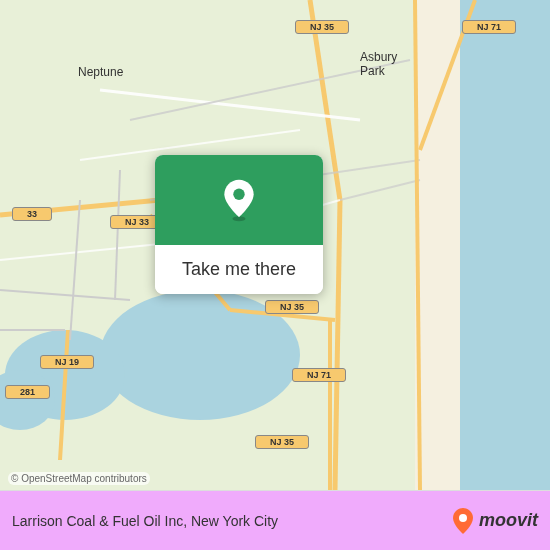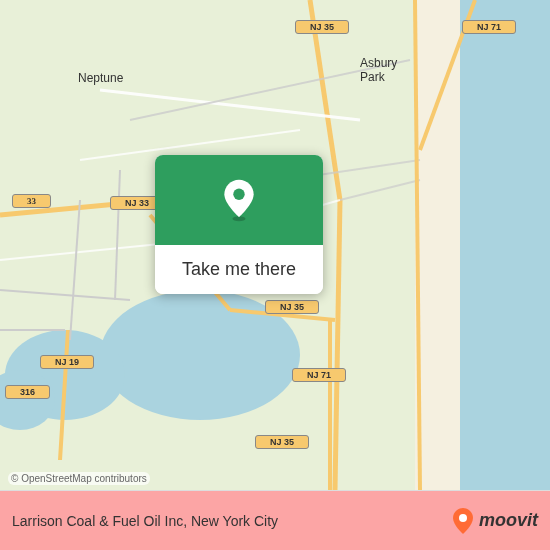--- a/index.html
+++ b/index.html
@@ -79,21 +79,20 @@
       padding: 1px 14px;
       white-space: nowrap;
     }
 
     
     .city-label {
       position: absolute;
       font-size: 12px;
       color: #333;
       font-weight: 500;
-      margin-top: 6px;
     }
 
     
     .card-overlay {
       position: absolute;
       top: 155px;
       left: 155px;
       width: 168px;
       background: white;
       border-radius: 8px;
@@ -125,21 +124,21 @@
       color: #333;
       background: white;
       border: none;
       cursor: pointer;
     }
 
     
     #bottom-bar {
       width: 550px;
       height: 60px;
-      background: #fca5a5;
+      background: #f0abfc;
       display: flex;
       align-items: center;
       padding: 0 12px;
       border-top: 1px solid #ddd;
       position: relative;
     }
 
     .attribution {
       font-size: 10px;
       color: #666;
@@ -230,24 +229,24 @@
     <line x1="80" y1="200" x2="70" y2="340" stroke="#cccccc" stroke-width="2"></line>
     <line x1="120" y1="170" x2="115" y2="300" stroke="#cccccc" stroke-width="2"></line>
     <line x1="0" y1="330" x2="65" y2="330" stroke="#cccccc" stroke-width="2"></line>
   </svg>
 
   <div class="city-label" style="top:65px;left:78px;">Neptune</div>
   <div class="city-label" style="top:50px;left:360px;">Asbury<br>Park</div>
 
   <div class="road-badge" style="top:20px;left:295px;">NJ 35</div>
   <div class="road-badge" style="top:20px;left:462px;">NJ 71</div>
-  <div class="road-badge" style="top:194px;left:12px;font-family:Liberation Serif, serif;">33</div>
-  <div class="road-badge" style="top:196px;left:110px;">NJ 33</div>
+  <div class="road-badge" style="top:207px;left:12px;">33</div>
+  <div class="road-badge" style="top:215px;left:110px;">NJ 33</div>
   <div class="road-badge" style="top:355px;left:40px;">NJ 19</div>
-  <div class="road-badge" style="top:385px;left:5px;">316</div>
+  <div class="road-badge" style="top:385px;left:5px;">281</div>
   <div class="road-badge" style="top:300px;left:265px;">NJ 35</div>
   <div class="road-badge" style="top:368px;left:292px;">NJ 71</div>
   <div class="road-badge" style="top:435px;left:255px;">NJ 35</div>
 
   <div class="attribution" style="bottom:unset;top:472px;">© OpenStreetMap contributors</div>
 
   <div class="card-overlay">
     <div class="card-green-top">
       <svg class="pin-icon" viewBox="0 0 44 54">
         <ellipse cx="22" cy="50" rx="8" ry="3" fill="rgba(0,0,0,0.2)"></ellipse>

